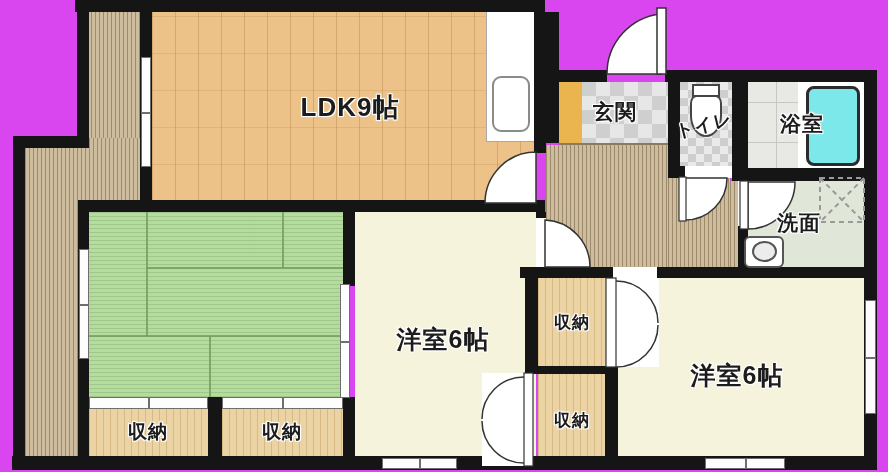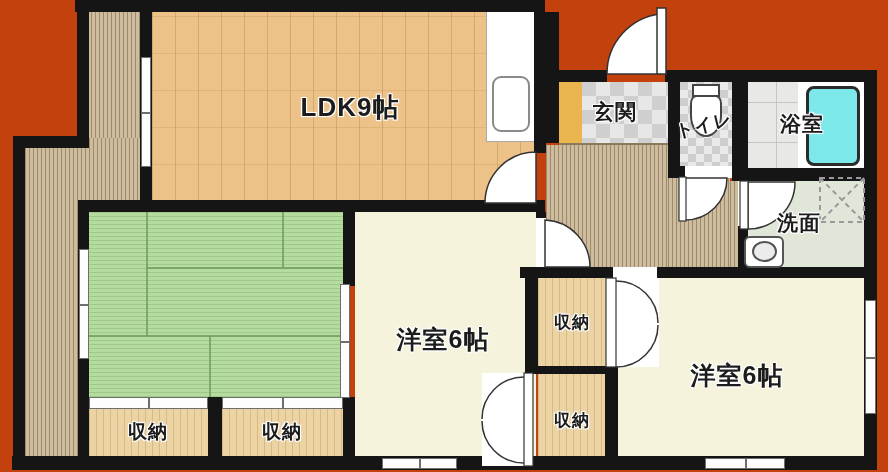--- a/index.html
+++ b/index.html
@@ -1,16 +1,16 @@
 <!DOCTYPE html>
 <html><head>
 <meta charset="utf-8">
 <style>
   html,body{margin:0;padding:0;background:#fff;}
-  #plan{position:relative;width:888px;height:472px;background:#c2410c;overflow:hidden;
+  #plan{position:relative;width:888px;height:472px;background:#d946ef;overflow:hidden;
         font-family:"Liberation Sans","DejaVu Sans",sans-serif;}
   #plan *{position:absolute;box-sizing:border-box;}
   .w{background:#151515;}
   .tex-deck{background-color:#cdbd9e;
     background-image:repeating-linear-gradient(90deg,rgba(110,88,58,.5) 0 1px,rgba(0,0,0,0) 1px 4px);}
   .tex-wood{background-color:#ecc289;
     background-image:repeating-linear-gradient(90deg,rgba(150,100,40,.28) 0 1px,rgba(0,0,0,0) 1px 23px),
                      repeating-linear-gradient(0deg,rgba(150,100,40,.14) 0 1px,rgba(0,0,0,0) 1px 37px);}
   .tex-tatami{background-color:#b6db9f;
     background-image:repeating-linear-gradient(0deg,rgba(70,120,60,.20) 0 1px,rgba(0,0,0,0) 1px 4px);}

